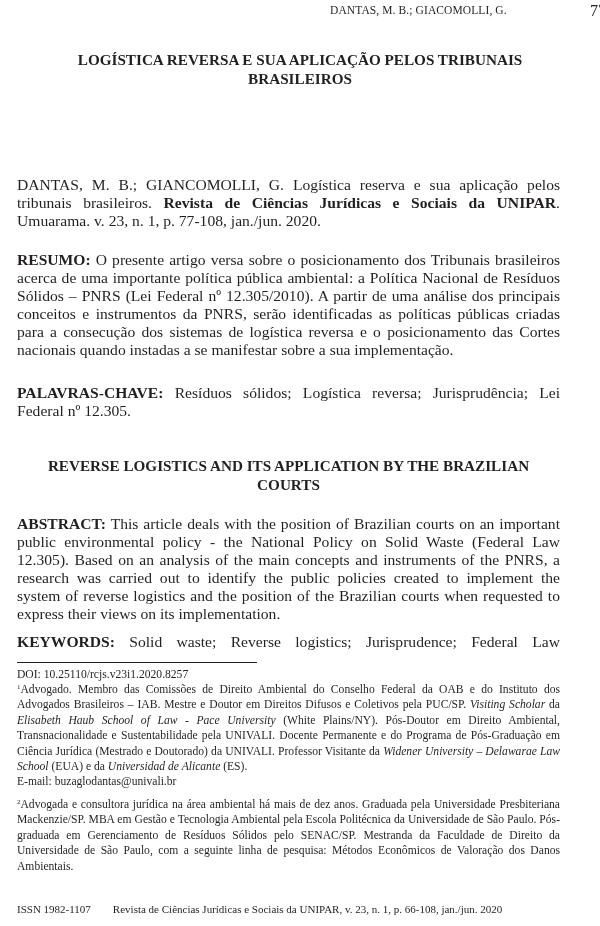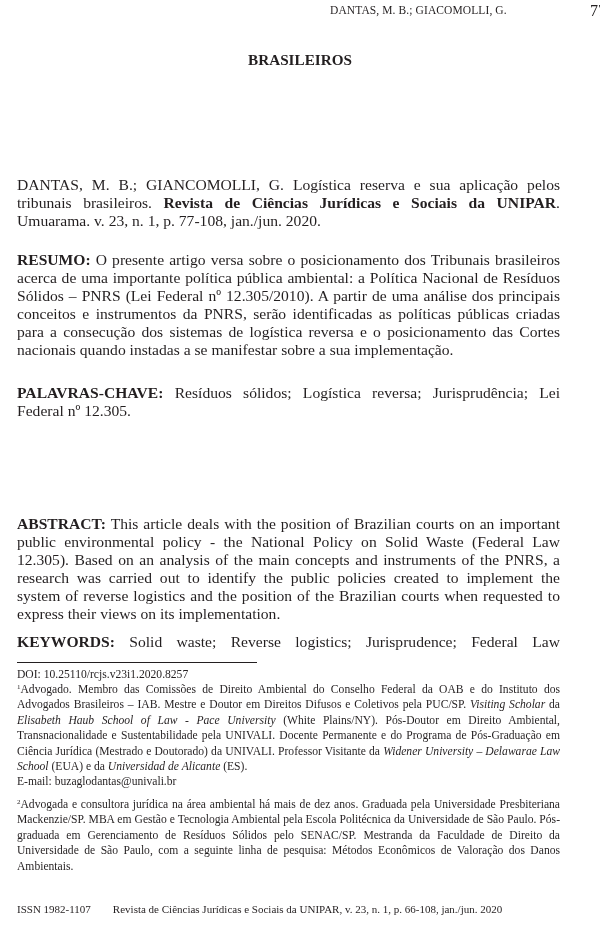--- a/index.html
+++ b/index.html
@@ -51,33 +51,36 @@
   b { font-weight: bold; }
   i { }
 </style>
 </head>
 <body>
 
 <div class="abs running-head">DANTAS, M. B.; GIACOMOLLI, G.</div>
 <div class="abs page-num">77</div>
 
 <div class="abs title">
+  <div>LOGÍSTICA REVERSA E SUA APLICAÇÃO PELOS TRIBUNAIS</div>
   <div>BRASILEIROS</div>
 </div>
 
 <div class="abs authors">
 </div>
 
 <div class="abs para citation"><span>DANTAS, M. B.; GIANCOMOLLI, G. Logística reserva e sua aplicação pelos tribunais brasileiros. </span><b>Revista de Ciências Jurídicas e Sociais da UNIPAR</b><span>. Umuarama. v. 23, n. 1, p. 77-108, jan./jun. 2020.</span></div>
 
 <div class="abs para resumo"><b>RESUMO:</b><span> O presente artigo versa sobre o posicionamento dos Tribunais brasileiros acerca de uma importante política pública ambiental: a Política Nacional de Resíduos Sólidos – PNRS (Lei Federal nº 12.305/2010). A partir de uma análise dos principais conceitos e instrumentos da PNRS, serão identificadas as políticas públicas criadas para a consecução dos sistemas de logística reversa e o posicionamento das Cortes nacionais quando instadas a se manifestar sobre a sua implementação.</span></div>
 
 <div class="abs para keywords-pt"><b>PALAVRAS-CHAVE:</b><span> Resíduos sólidos; Logística reversa; Jurisprudência; Lei Federal nº 12.305.</span></div>
 
 <div class="abs title-en">
+  <div>REVERSE LOGISTICS AND ITS APPLICATION BY THE BRAZILIAN</div>
+  <div>COURTS</div>
 </div>
 
 <div class="abs para abstract"><b>ABSTRACT:</b><span> This article deals with the position of Brazilian courts on an important public environmental policy - the National Policy on Solid Waste (Federal Law 12.305). Based on an analysis of the main concepts and instruments of the PNRS, a research was carried out to identify the public policies created to implement the system of reverse logistics and the position of the Brazilian courts when requested to express their views on its implementation.</span></div>
 
 <div class="abs para keywords-en"><b>KEYWORDS:</b><span> Solid waste; Reverse logistics; Jurisprudence; Federal Law</span></div>
 
 <div class="abs rule"></div>
 
 <div class="abs footnotes doi">DOI: 10.25110/rcjs.v23i1.2020.8257</div>
 

